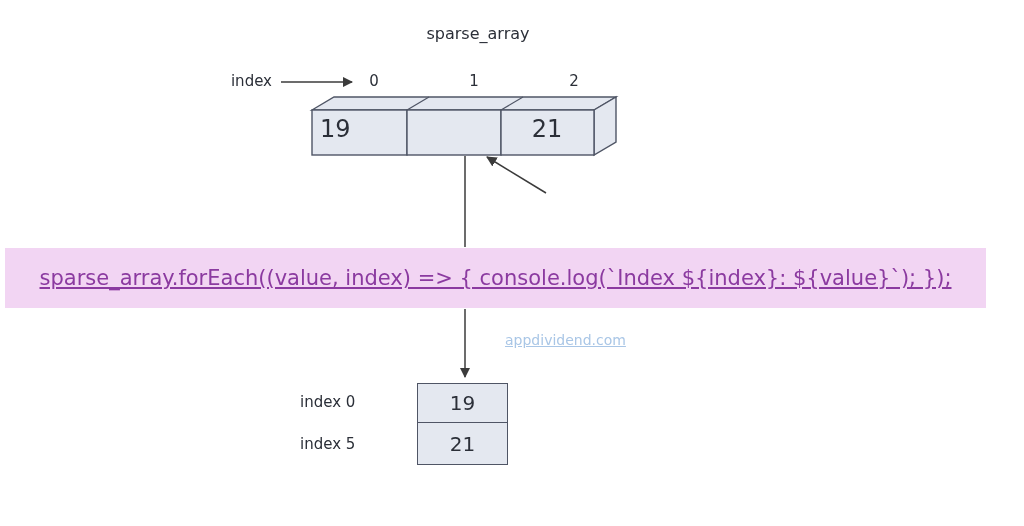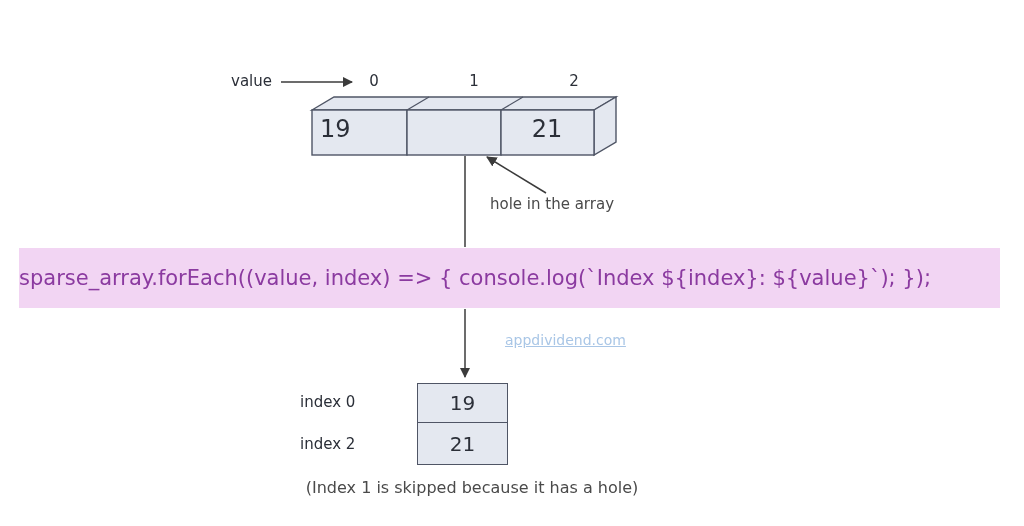--- a/index.html
+++ b/index.html
@@ -11,23 +11,23 @@
   svg.layer{position:absolute;left:0;top:0;width:1024px;height:526px;}
   .cellface{fill:var(--cell-fill);stroke:var(--cell-border);stroke-width:1.4;}
   .edgeline{stroke:var(--cell-border);stroke-width:1.2;fill:none;}
   .arrow{stroke:var(--line);stroke-width:1.5;fill:none;}
   .title{font-size:16px;color:var(--text);text-align:center;}
   .tick{font-size:15px;color:var(--text);text-align:center;width:40px;}
   .index-label{font-size:15px;color:var(--text);text-align:right;width:72px;}
   .cell-value{font-size:24px;color:var(--text);}
   .hole-label{font-size:15px;color:var(--caption-text);}
   .code-box{
-    left:19px;top:248px;width:981px;height:60px;
+    left:5px;top:248px;width:981px;height:60px;
     background:var(--code-bg);color:var(--code-text);
-    font-size:21px;line-height:60px;white-space:nowrap;
+    font-size:21px;line-height:60px;text-align:center;white-space:nowrap;text-decoration:underline;
   }
   .watermark{font-size:14px;color:var(--watermark-text);text-decoration:underline;}
   .result-table{
     left:417px;top:383px;width:89px;
     border:1px solid var(--cell-border);background:var(--cell-fill);
   }
   .result-row{height:38px;display:flex;align-items:center;justify-content:center;
     font-size:20px;color:var(--text);}
   .result-row + .result-row{border-top:1px solid var(--cell-border);height:41px;}
   .row-label{font-size:15px;color:var(--text);text-align:left;width:107px;}
@@ -57,38 +57,37 @@
 
     <line class="arrow" x1="281" y1="82" x2="352" y2="82" marker-end="url(#arrowhead)"></line>
 
     <line class="arrow" x1="465" y1="156" x2="465" y2="247"></line>
 
     <line class="arrow" x1="546" y1="193" x2="487" y2="157" marker-end="url(#arrowhead)"></line>
 
     <line class="arrow" x1="465" y1="309" x2="465" y2="377" marker-end="url(#arrowhead)"></line>
   </svg>
 
+  <div class="abs title" style="left:418px;top:24px;width:120px;">sparse_array</div>
 
-  <div class="abs index-label" style="left:200px;top:72px;">value</div>
+  <div class="abs index-label" style="left:200px;top:72px;">index</div>
   <div class="abs tick" style="left:354px;top:72px;">0</div>
   <div class="abs tick" style="left:454px;top:72px;">1</div>
   <div class="abs tick" style="left:554px;top:72px;">2</div>
 
   <div class="abs cell-value" style="left:320px;top:115px;">19</div>
   <div class="abs cell-value" style="left:407px;top:115px;width:94px;text-align:center;"></div>
   <div class="abs cell-value" style="left:507px;top:115px;width:80px;text-align:center;">21</div>
 
-  <div class="abs hole-label" style="left:490px;top:195px;">hole in the array</div>
 
   <div class="abs code-box">sparse_array.forEach((value, index) =&gt; { console.log(`Index ${index}: ${value}`); });</div>
 
   <div class="abs watermark" style="left:505px;top:332px;">appdividend.com</div>
 
   <div class="abs result-table">
     <div class="result-row">19</div>
     <div class="result-row">21</div>
   </div>
   <div class="abs row-label" style="left:300px;top:393px;">index 0</div>
-  <div class="abs row-label" style="left:300px;top:435px;">index 2</div>
+  <div class="abs row-label" style="left:300px;top:435px;">index 5</div>
 
-  <div class="abs caption" style="left:222px;top:478px;">(Index 1 is skipped because it has a hole)</div>
 
 </div>
 
 </body></html>

